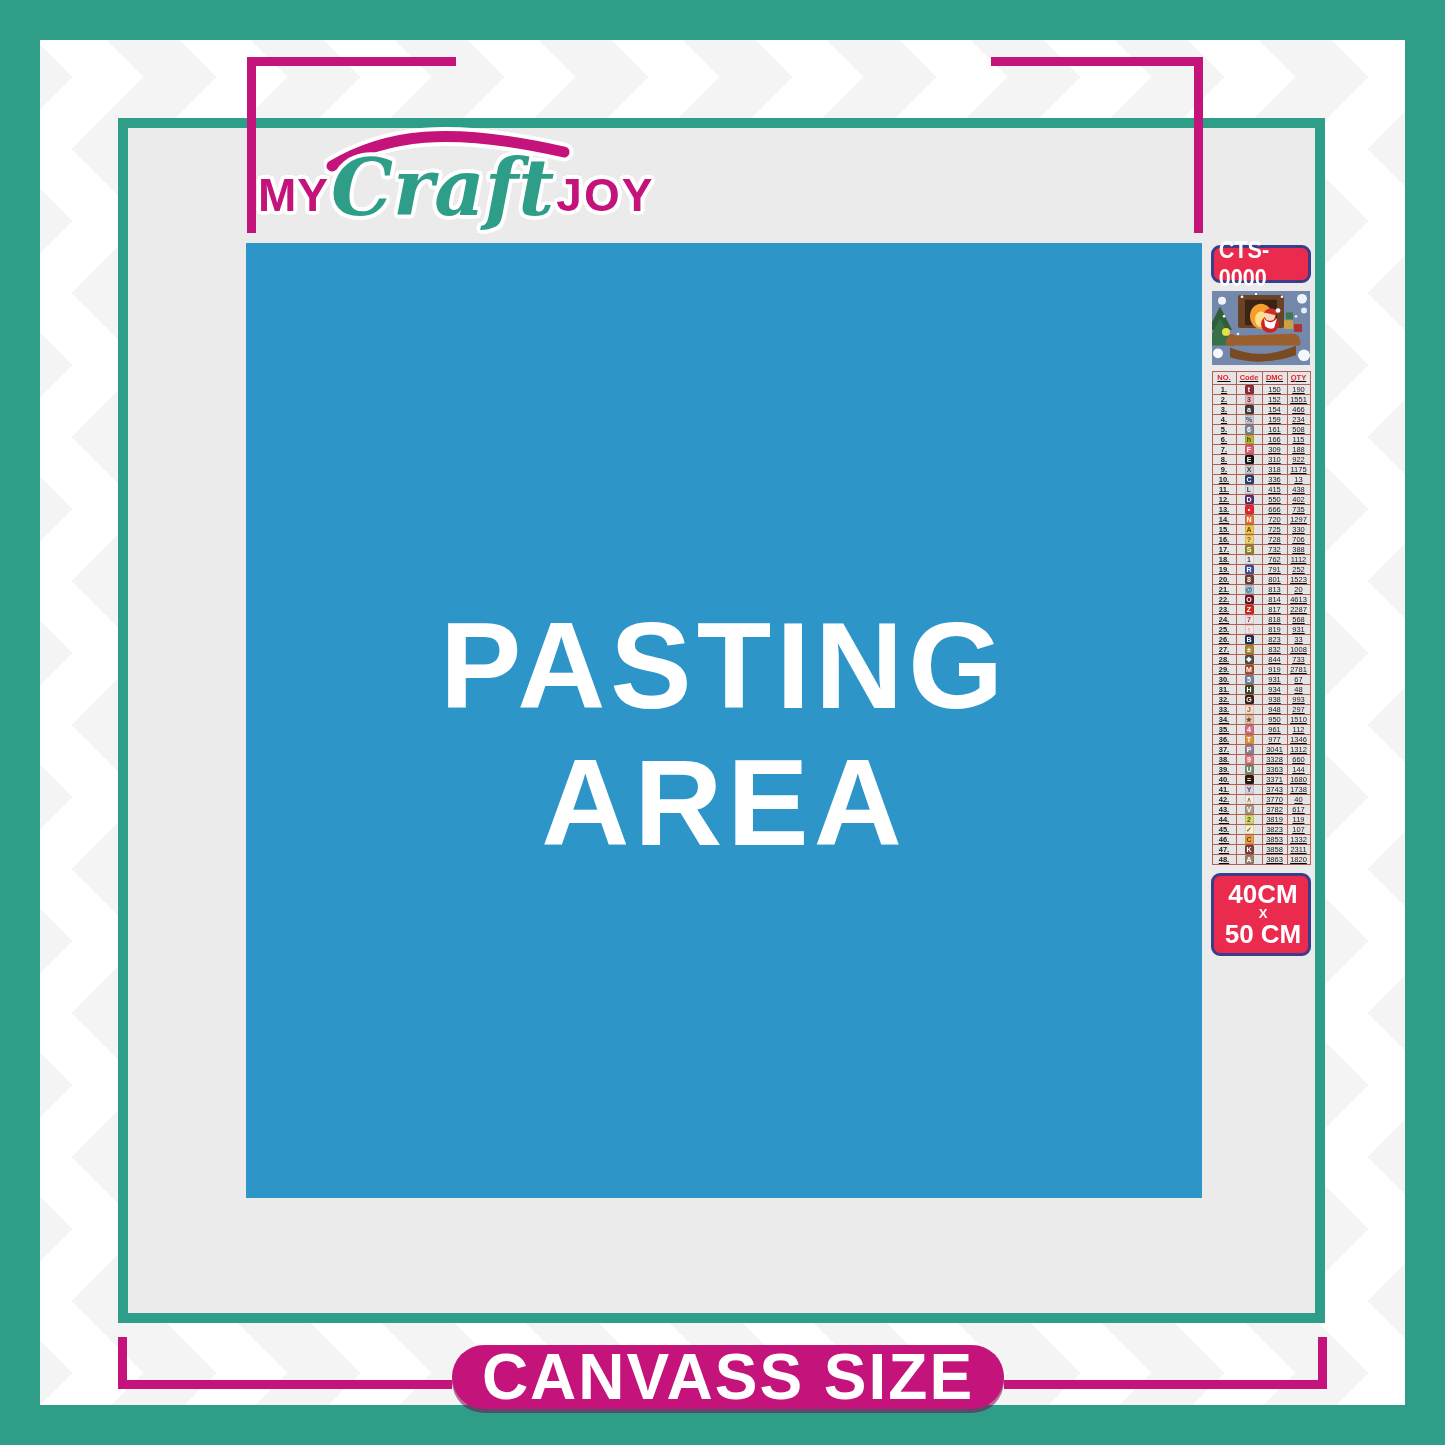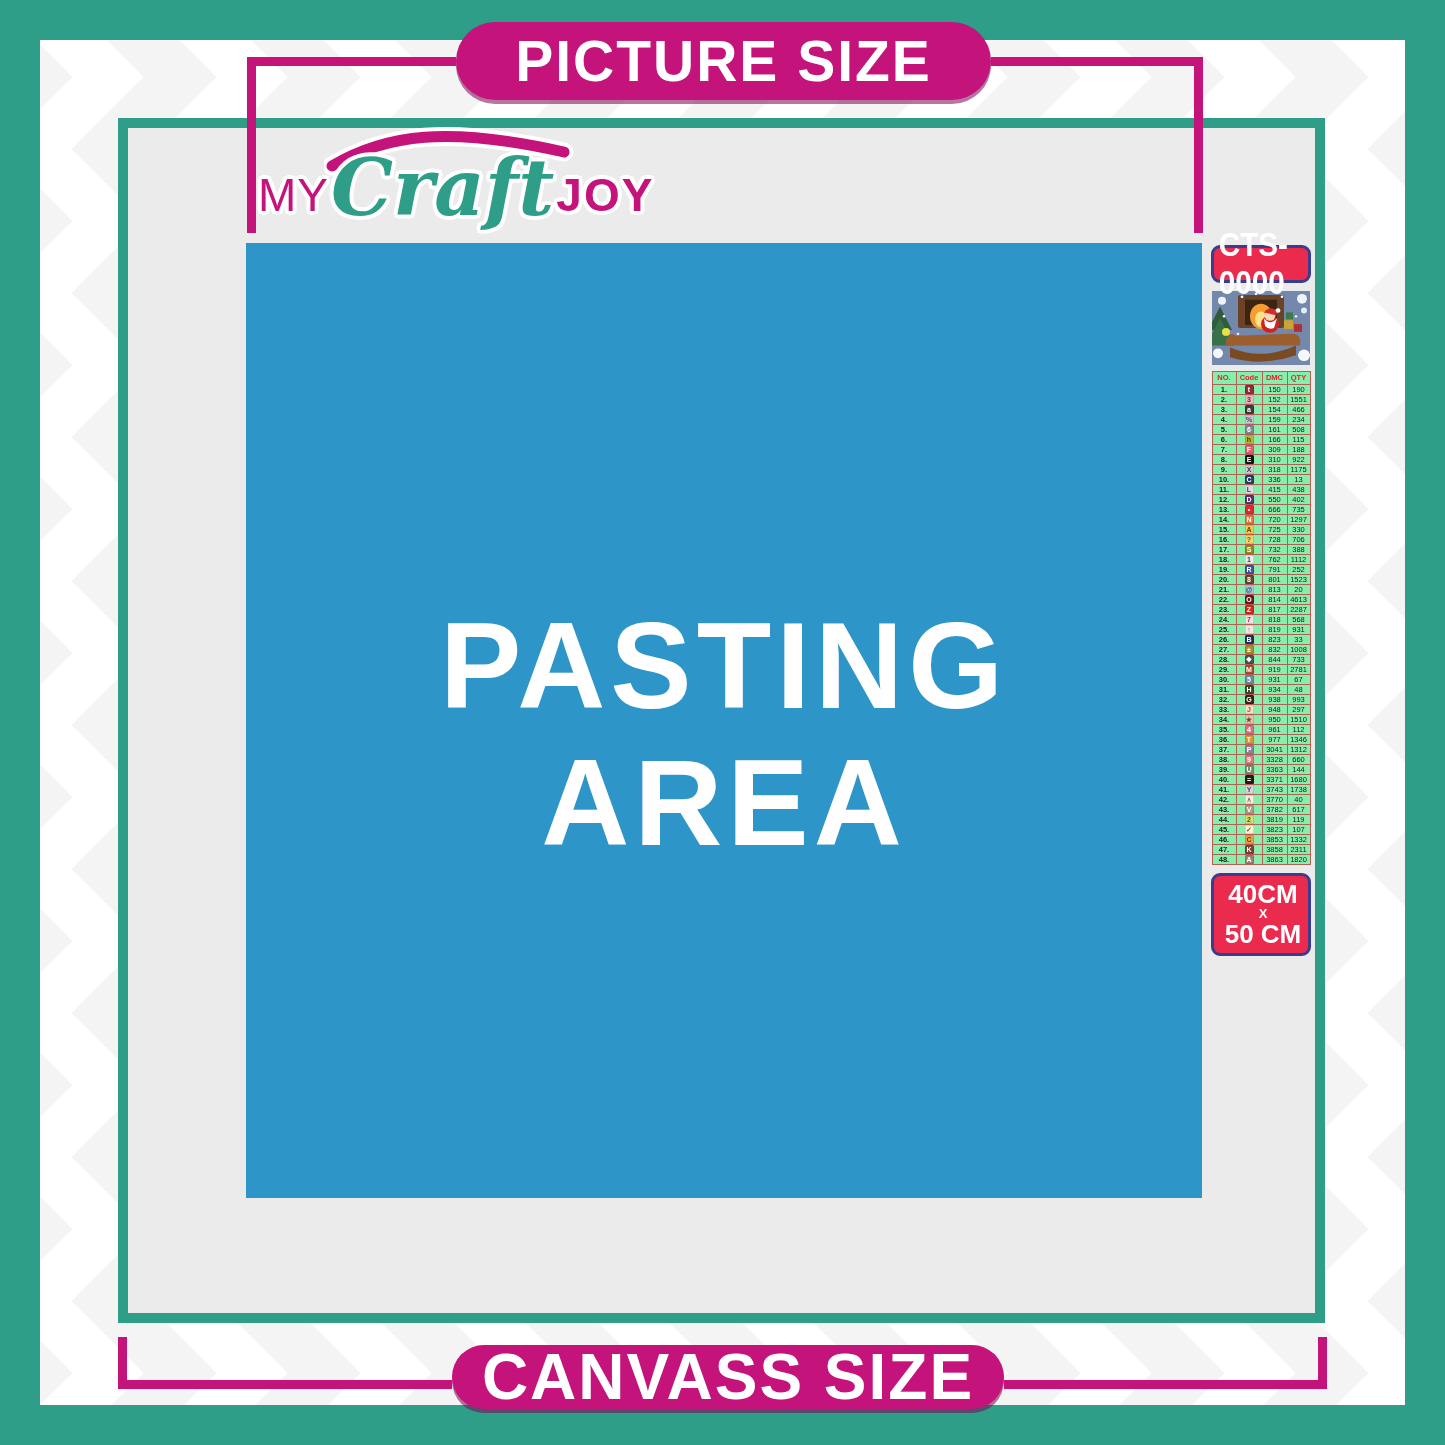--- a/index.html
+++ b/index.html
@@ -52,36 +52,36 @@
   .banner-pill{position:absolute;background:var(--magenta);color:#fff;z-index:6;
     display:flex;align-items:center;justify-content:center;font-weight:bold;letter-spacing:2px;
     box-shadow:0 4px 0 rgba(120,8,80,0.55);}
   .banner-top{left:456px;top:22px;width:535px;height:78px;border-radius:39px;font-size:57px;}
   .banner-bottom{left:452px;top:1345px;width:552px;height:64px;border-radius:40px;font-size:64px;}
 
   
   .logo{position:absolute;left:258px;top:138px;z-index:4;display:flex;align-items:baseline;}
   .logo span{text-shadow:-3px -3px 0 #fff,3px -3px 0 #fff,-3px 3px 0 #fff,3px 3px 0 #fff,
     -4px 0 0 #fff,4px 0 0 #fff,0 -4px 0 #fff,0 4px 0 #fff;}
-  .logo-my{color:var(--magenta);font-size:46px;font-weight:normal;letter-spacing:1px;}
+  .logo-my{color:var(--magenta);font-size:46px;font-weight:bold;letter-spacing:1px;}
   .logo-craft{color:var(--teal);font-family:"DejaVu Serif",serif;font-style:italic;font-weight:bold;
     font-size:78px;margin:0 0 0 2px;position:relative;top:4px;}
   .logo-joy{color:var(--magenta);font-size:46px;font-weight:bold;letter-spacing:2px;margin-left:2px;}
   .logo-swash{position:absolute;left:66px;top:-16px;pointer-events:none;}
 
   
   .sidebar{position:absolute;left:1210px;top:245px;width:102px;z-index:4;display:flex;
     flex-direction:column;align-items:center;}
   .kit-pill{width:100px;height:38px;background:var(--red);border:3px solid var(--navy);border-radius:9px;
-    color:#fff;font-weight:bold;font-size:33px;display:flex;align-items:center;justify-content:center;
+    color:#fff;font-weight:bold;font-size:24px;display:flex;align-items:center;justify-content:center;
     letter-spacing:0;transform-origin:center;}
   .kit-pill span{display:inline-block;transform:scaleX(0.9);}
   .preview{width:98px;height:74px;margin-top:8px;display:block;}
 
-  table.dmc{margin-top:6px;width:98px;border-collapse:collapse;background:#86efac;table-layout:fixed;}
+  table.dmc{margin-top:6px;width:98px;border-collapse:collapse;background:#e5e5e5;table-layout:fixed;text-decoration:underline;}
   table.dmc th,table.dmc td{border:1px solid var(--grid);text-align:center;vertical-align:middle;
     font-size:7.5px;line-height:1;padding:0;overflow:hidden;}
   table.dmc th{height:13px;color:var(--table_red);font-weight:bold;}
   table.dmc td{height:10px;color:#1a1a1a;}
   td.c-no{color:var(--table_red);font-weight:bold;}
   col.w-no{width:24px;}col.w-code{width:26px;}col.w-dmc{width:25px;}col.w-qty{width:23px;}
   .sym{display:inline-block;width:9px;height:9px;line-height:9.5px;font-size:7px;font-weight:bold;
     border-radius:1.5px;box-shadow:inset 0 0 0 0.5px rgba(0,0,0,0.25);}
 
   .size-pill{width:100px;margin-top:8px;background:var(--red);border:3px solid var(--navy);border-radius:9px;
@@ -108,21 +108,20 @@
   <div class="mline top-h-left"></div>
   <div class="mline top-h-right"></div>
   <div class="mline top-v-left"></div>
   <div class="mline top-v-right"></div>
 
   <div class="mline bot-h-left"></div>
   <div class="mline bot-h-right"></div>
   <div class="mline bot-v-left"></div>
   <div class="mline bot-v-right"></div>
 
-  <div class="banner-pill banner-top">PICTURE SIZE</div>
   <div class="banner-pill banner-bottom">CANVASS SIZE</div>
 
   <div class="logo">
     <svg class="logo-swash" width="252" height="58">
       <path d="M8 44 C 62 12, 124 4, 240 30" stroke="#ffffff" stroke-width="19" fill="none" stroke-linecap="round"></path>
       <path d="M8 44 C 62 12, 124 4, 240 30" stroke="#c4137a" stroke-width="11" fill="none" stroke-linecap="round"></path>
     </svg>
     <span class="logo-my">MY</span>
     <span class="logo-craft">Craft</span>
     <span class="logo-joy">JOY</span>

